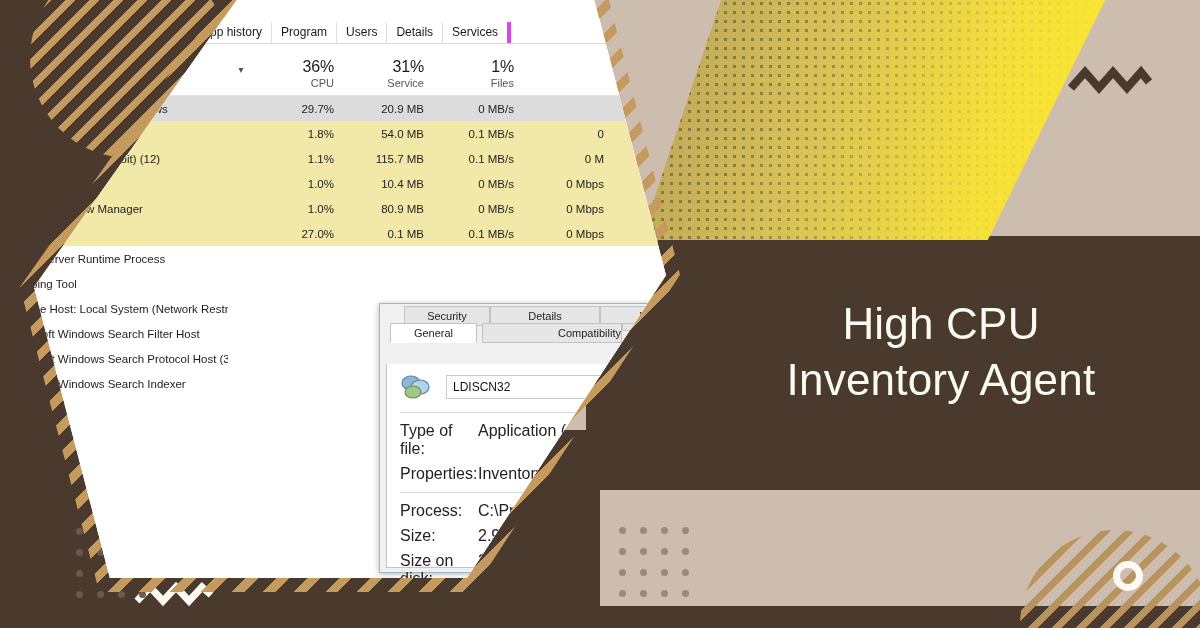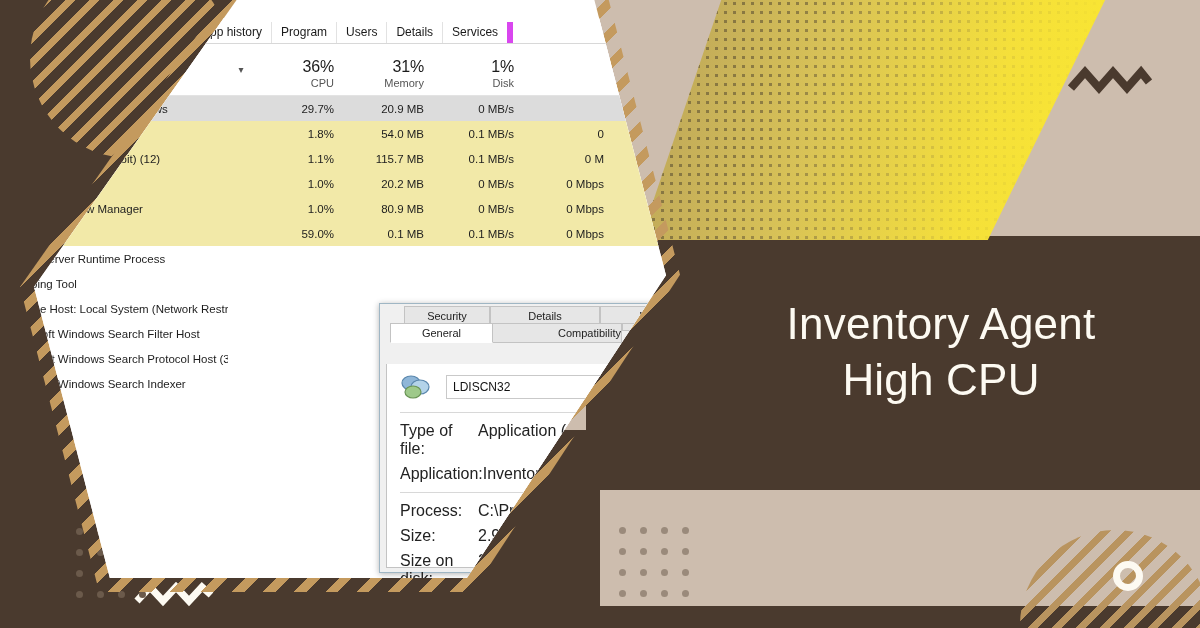--- a/index.html
+++ b/index.html
@@ -73,21 +73,21 @@
     background:#ffffff; font-size:11.5px; color:#1d1d1d;
   }
   .tm-tabs{
     display:flex; align-items:flex-end; height:26px; gap:0;
     border-bottom:1px solid #d8d8d8; padding-left:196px; background:#ffffff;
   }
   .tm-tab{
     font-size:12px; color:#1a1a1a; padding:4px 9px 5px; white-space:nowrap;
     border-left:1px solid #e2e2e2; line-height:1;
   }
-  .tm-tab:last-child{ border-right:6px solid #d946ef; }
+  .tm-tab:last-child{ border-right:4px solid #d946ef; }
 
   .tm-header{
     display:flex; height:52px; align-items:flex-end; background:#fff;
     border-bottom:1px solid #e3e3e3; padding-bottom:5px;
   }
   .tm-h-name{ flex:0 0 232px; }
   .tm-h-col{
     flex:0 0 90px; text-align:right; padding-right:10px; line-height:1.22;
   }
   .tm-h-col .pct{ font-size:16px; color:#1b1b1b; letter-spacing:-.2px; }
@@ -215,25 +215,25 @@
 
         <div class="tm-header">
           <div class="tm-h-name"></div>
           <div class="tm-chev">▾</div>
           <div class="tm-h-col">
             <div class="pct">36%</div>
             <div class="lbl">CPU</div>
           </div>
           <div class="tm-h-col">
             <div class="pct">31%</div>
-            <div class="lbl">Memory</div>
+            <div class="lbl">Service</div>
           </div>
           <div class="tm-h-col">
             <div class="pct">1%</div>
-            <div class="lbl">Disk</div>
+            <div class="lbl">Files</div>
           </div>
           <div class="tm-h-col">
             <div class="pct"></div>
             <div class="lbl"></div>
           </div>
         </div>
 
         <div id="tm-rows">
             <div class="tm-row sel">
               <div class="nm">Inventory Scanner for Windows</div>
@@ -256,36 +256,36 @@
               <div class="sp"></div>
               <div class="cell">1.1%</div>
               <div class="cell">115.7 MB</div>
               <div class="cell">0.1 MB/s</div>
               <div class="cell">0 M</div>
             </div>
             <div class="tm-row heat1">
               <div class="nm">Task Manager</div>
               <div class="sp"></div>
               <div class="cell">1.0%</div>
-              <div class="cell">20.2 MB</div>
+              <div class="cell">10.4 MB</div>
               <div class="cell">0 MB/s</div>
               <div class="cell">0 Mbps</div>
             </div>
             <div class="tm-row heat1">
               <div class="nm">Desktop Window Manager</div>
               <div class="sp"></div>
               <div class="cell">1.0%</div>
               <div class="cell">80.9 MB</div>
               <div class="cell">0 MB/s</div>
               <div class="cell">0 Mbps</div>
             </div>
             <div class="tm-row heat1">
               <div class="nm">System</div>
               <div class="sp"></div>
-              <div class="cell">59.0%</div>
+              <div class="cell">27.0%</div>
               <div class="cell">0.1 MB</div>
               <div class="cell">0.1 MB/s</div>
               <div class="cell">0 Mbps</div>
             </div>
             <div class="tm-row ">
               <div class="nm">Client Server Runtime Process</div>
               <div class="sp"></div>
               <div class="cell"></div>
               <div class="cell"></div>
               <div class="cell"></div>
@@ -333,21 +333,21 @@
             </div>
           </div>
       </div>
 
       <div class="props">
 
         <div class="props-tabs">
           <div class="ptab" style="left:18px; top:0; width:86px;">Security</div>
           <div class="ptab" style="left:104px; top:0; width:110px;">Details</div>
           <div class="ptab" style="left:214px; top:0; width:86px;">P</div>
-          <div class="ptab active" style="left:4px; top:17px; width:103px;">General</div>
+          <div class="ptab active" style="left:4px; top:17px; width:87px;">General</div>
           <div class="ptab" style="left:96px; top:17px; width:140px;text-align:right;">Compatibility</div>
           <div class="ptab" style="left:236px; top:17px; width:64px;"></div>
         </div>
 
         <div class="props-body">
           <div class="pname-row">
             <svg width="32" height="30" viewBox="0 0 32 30">
               <ellipse cx="11" cy="11" rx="9" ry="7" fill="#8fb6d8" stroke="#5a87ad" stroke-width="1.2"></ellipse>
               <ellipse cx="20" cy="15" rx="9" ry="7" fill="#b3d3e9" stroke="#5a87ad" stroke-width="1.2"></ellipse>
               <ellipse cx="13" cy="20" rx="8" ry="6" fill="#9ec98a" stroke="#6a9455" stroke-width="1.2"></ellipse>
@@ -355,21 +355,21 @@
             <div class="pname-input">LDISCN32</div>
           </div>
 
           <div class="hr"></div>
 
           <div class="kv">
             <div class="k">Type of file:</div>
             <div class="v">Application (.EXE)</div>
           </div>
           <div class="kv">
-            <div class="k">Application:</div>
+            <div class="k">Properties:</div>
             <div class="v">Inventory Scanner for Win</div>
           </div>
 
           <div class="hr"></div>
 
           <div class="kv">
             <div class="k">Process:</div>
             <div class="v">C:\Program Files (x86)</div>
           </div>
           <div class="kv">
@@ -380,17 +380,17 @@
             <div class="k">Size on disk:</div>
             <div class="v">2.90 MB (3,047,4</div>
           </div>
         </div>
       </div>
 
     </div>
   </div>
 
   <div class="title">
+    <span class="l2">High CPU</span>
     <span class="l2">Inventory Agent</span>
-    <span class="l2">High CPU</span>
   </div>
 
 </div>
 
 </body></html>

